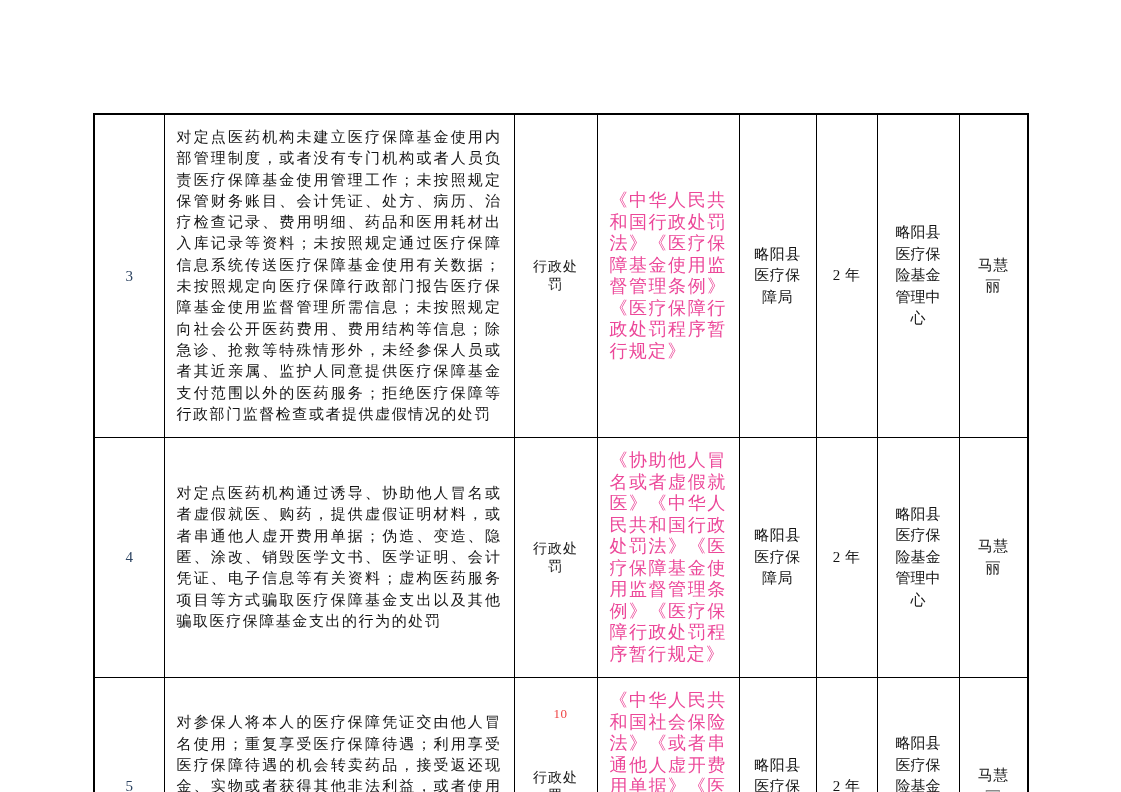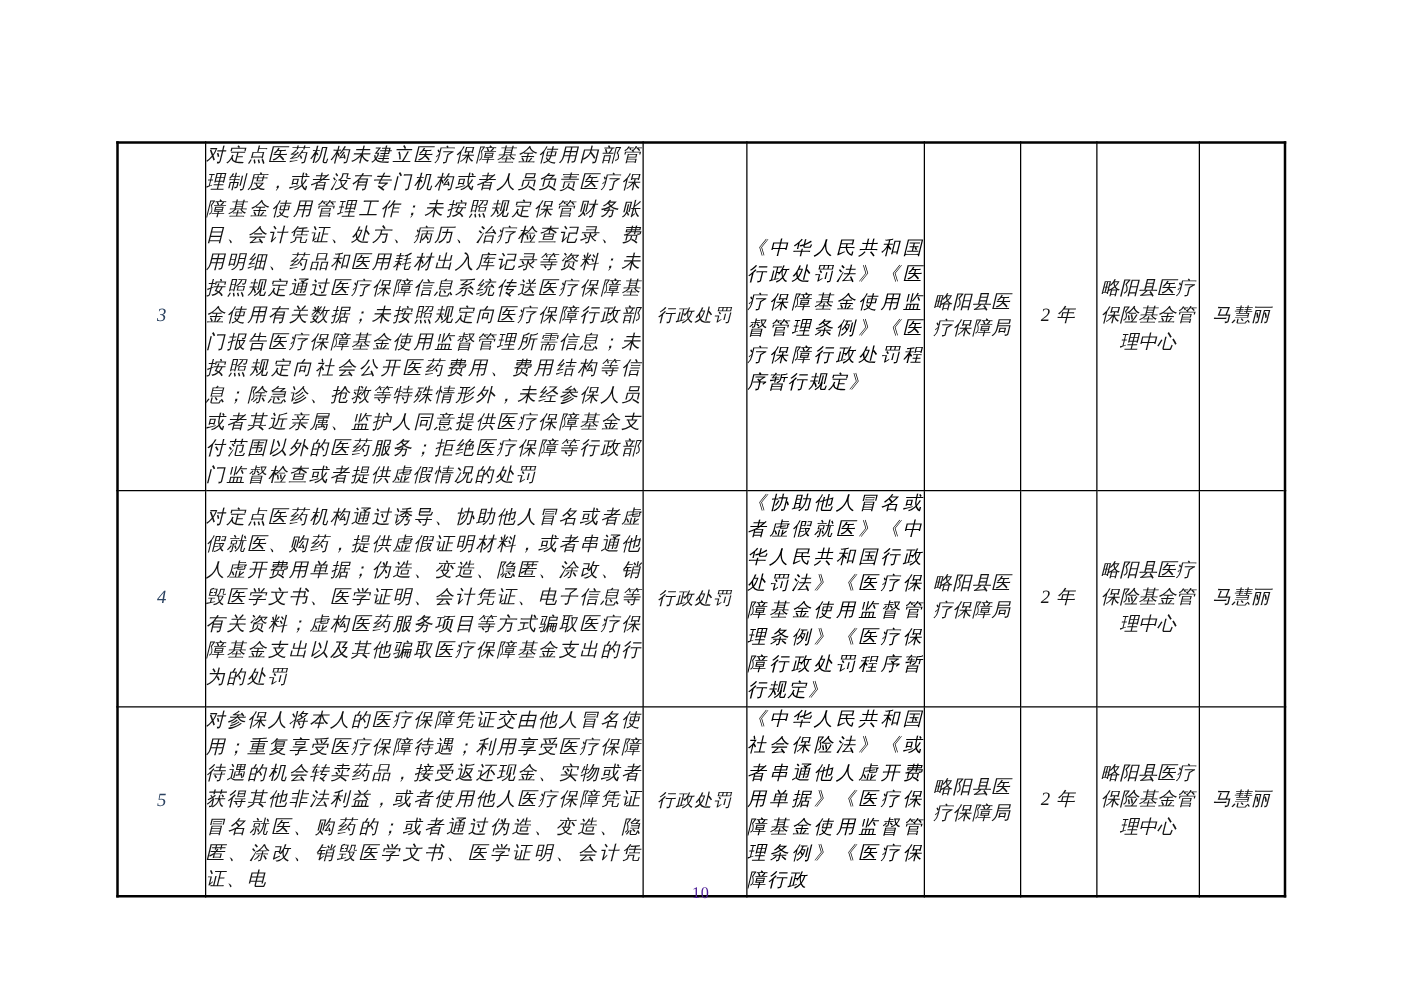--- a/index.html
+++ b/index.html
@@ -23,22 +23,21 @@
     top: 113px;
     width: 934px;
     border-collapse: collapse;
     table-layout: fixed;
     border: 2px solid #000000;
   }
   table.doc-table td {
     border: 1px solid #000000;
     vertical-align: middle;
     overflow: hidden;
-    padding: 0;
-    font-style: italic;
+    padding: 12px;
   }
   td.cell-num {
     text-align: center;
     font-size: 15px;
     color: #2c4361;
   }
   td.cell-matter {
     font-size: 15px;
     line-height: 21.3px;
     letter-spacing: 1.55px;
@@ -46,47 +45,47 @@
     padding: 1px 3px;
     color: #141414;
   }
   td.cell-type {
     text-align: center;
     font-size: 14px;
     letter-spacing: 1px;
     color: #141414;
   }
   td.cell-basis {
-    font-size: 15px;
+    font-size: 18px;
     line-height: 21.5px;
     letter-spacing: 1.3px;
     text-align: justify;
     padding: 1px 3px;
-    color: #000000;
+    color: #ec4899;
   }
   td.cell-center {
     text-align: center;
     font-size: 15px;
     line-height: 21.5px;
     letter-spacing: 0.5px;
     padding: 1px 2px;
     color: #141414;
   }
   td.cell-agency {
     letter-spacing: 0;
     padding: 1px 1px;
   }
   .page-number {
     position: absolute;
     left: 0;
     right: 0;
     top: 706px;
     text-align: center;
     font-size: 13px;
-    color: #4c1d95;
+    color: #ef4444;
     letter-spacing: 0.5px;
   }
 </style>
 </head>
 <body>
 
 <div class="page">
 
   <table class="doc-table">
     <colgroup>

